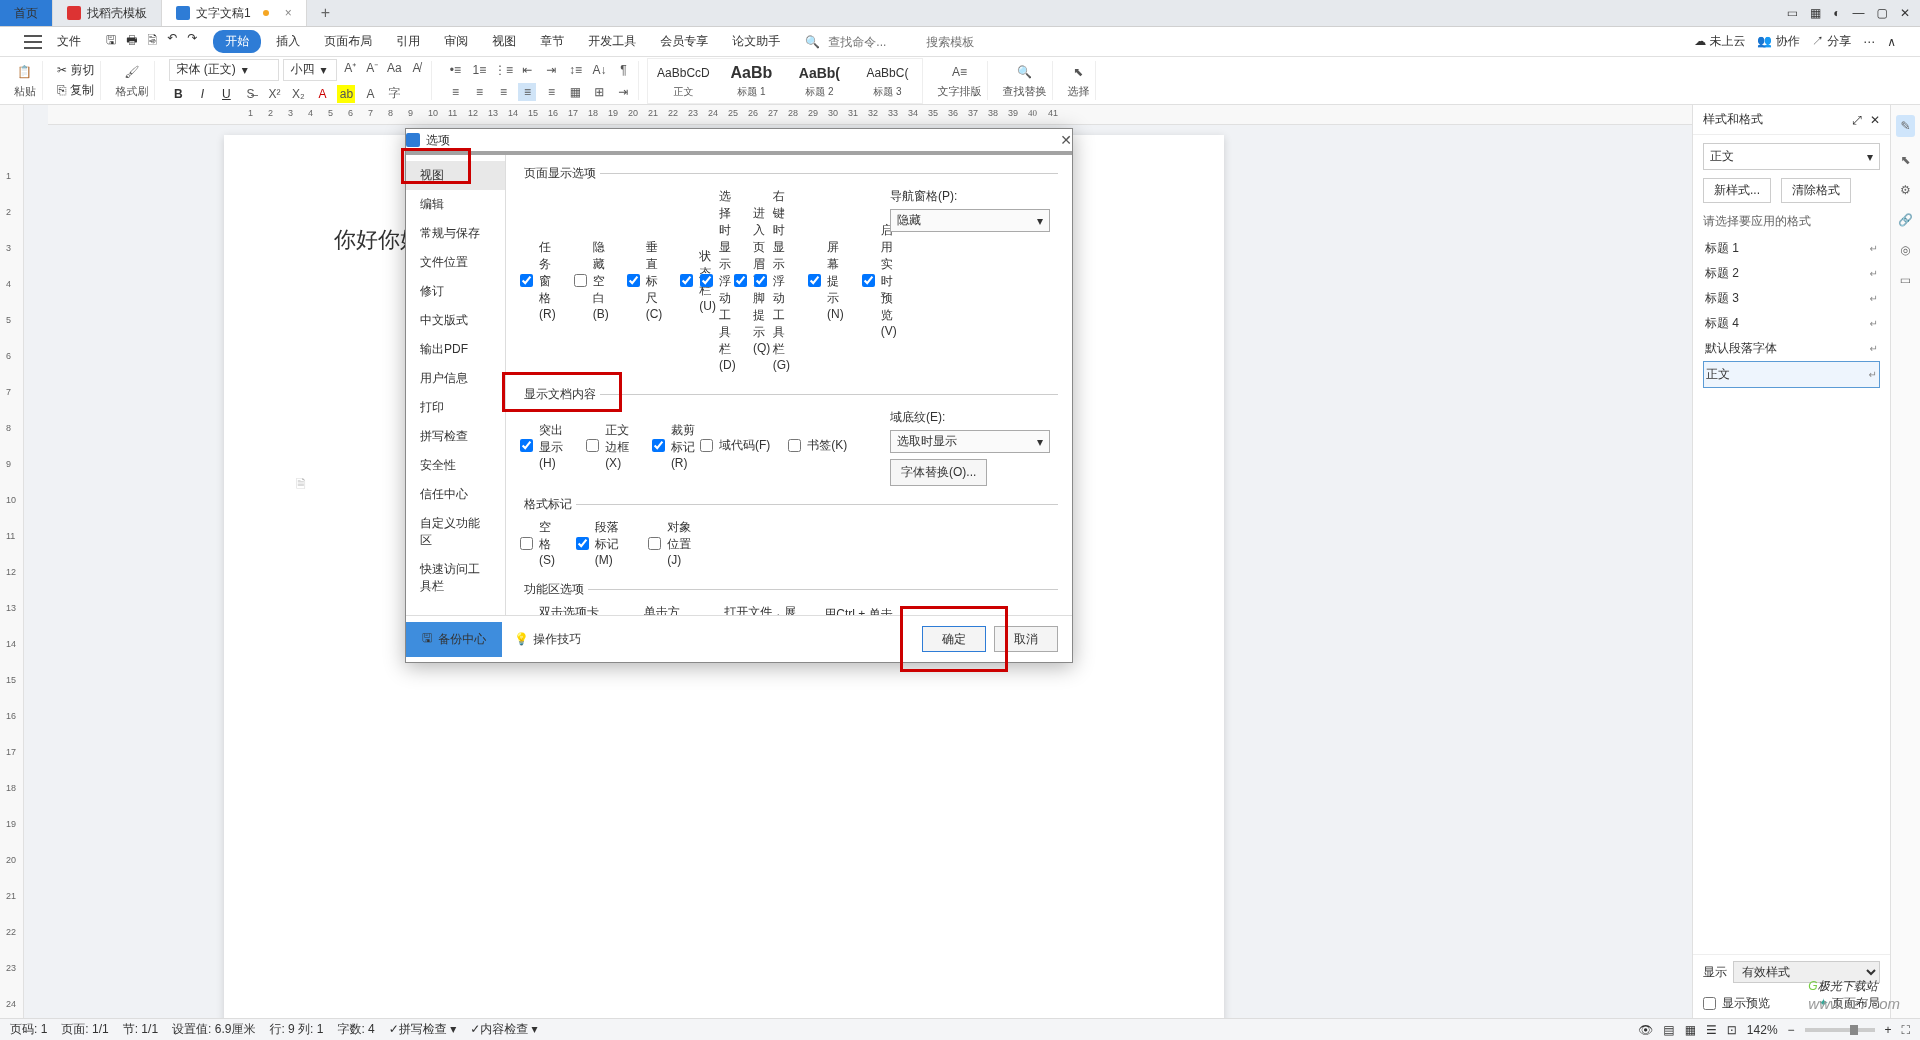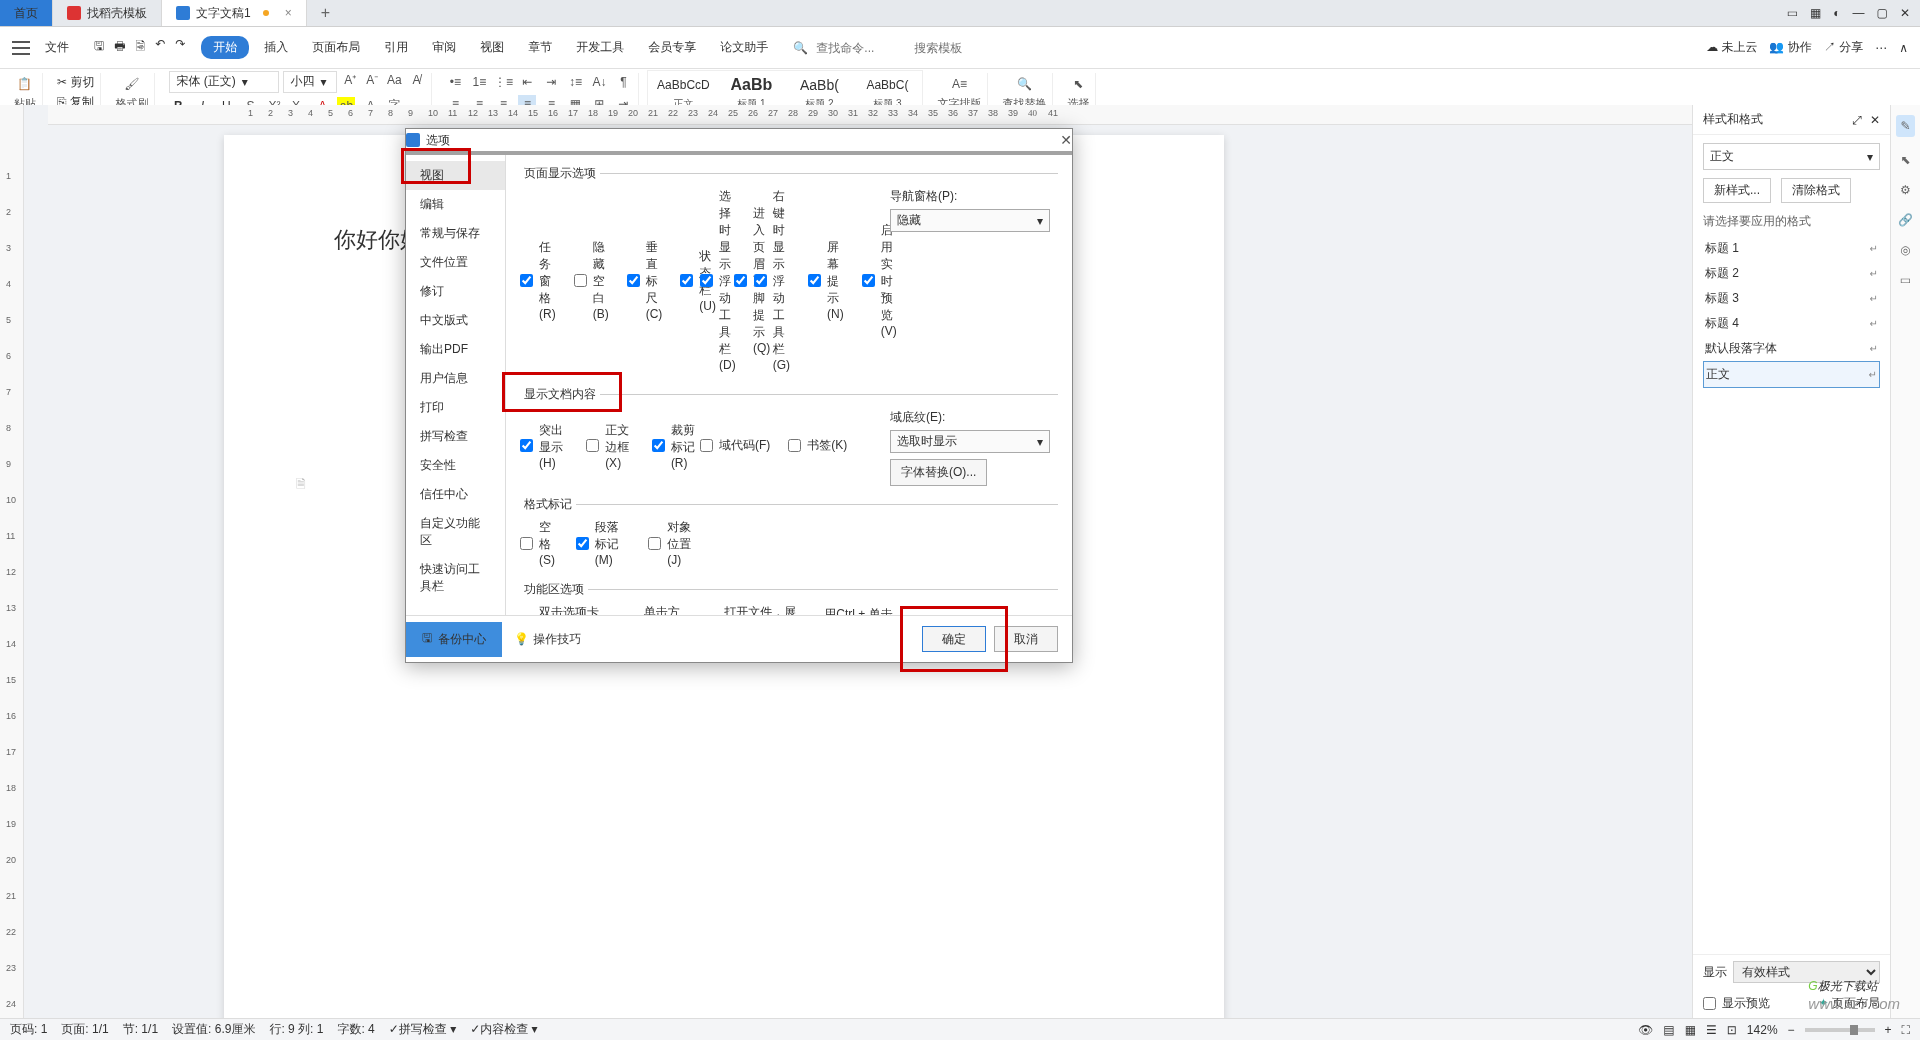--- a/index.html
+++ b/index.html
@@ -8,21 +8,21 @@
 .tab{display:flex;align-items:center;padding:0 14px;gap:6px;border-right:1px solid #d8d8d8;cursor:pointer}
 .tab.home{background:#2e7cd6;color:#fff}
 .tab .ico{width:14px;height:14px;display:inline-block}
 .tab.active{background:#fff}
 .tab .dot{width:6px;height:6px;border-radius:50%;background:#f5a623;margin-left:6px}
 .tab .close{margin-left:10px;color:#888}
 .tab .plus{font-size:16px;color:#666}
 .winctl{margin-left:auto;display:flex;align-items:center;gap:12px;padding-right:10px;color:#555}
 .winctl span{cursor:pointer}
 
-.menubar{height:42px;border-bottom:1px solid #e0e0e0;display:flex;align-items:center;padding:0 12px;gap:6px}
+.menubar{height:30px;border-bottom:1px solid #e0e0e0;display:flex;align-items:center;padding:0 24px;gap:6px}
 .hamb{width:18px;height:14px;display:flex;flex-direction:column;justify-content:space-between}
 .hamb i{height:2px;background:#555}
 .qicons{display:flex;gap:10px;padding:0 10px;color:#555}
 .qicons span{cursor:pointer}
 .menuitem{padding:4px 9px;color:#333;cursor:pointer}
 .menuitem.primary{background:#2e7cd6;color:#fff;border-radius:10px;padding:3px 12px}
 .search-area{display:flex;align-items:center;gap:8px;margin-left:10px;color:#888}
 .search-area input{border:none;outline:none;font-size:12px;width:90px}
 .menubar .right{margin-left:auto;display:flex;align-items:center;gap:12px;color:#555}
 
@@ -239,21 +239,21 @@
   <div class="style-gal">
     <div class="style-item">
         <div class="prev">AaBbCcD</div>
         <div class="lbl">正文</div>
       </div>
     <div class="style-item">
         <div class="prev" style="font-size:16px;font-weight:bold">AaBb</div>
         <div class="lbl">标题 1</div>
       </div>
     <div class="style-item">
-        <div class="prev" style="font-size:14px;font-weight:normal">AaBb(</div>
+        <div class="prev" style="font-size:14px;font-weight:bold">AaBb(</div>
         <div class="lbl">标题 2</div>
       </div>
     <div class="style-item">
         <div class="prev">AaBbC(</div>
         <div class="lbl">标题 3</div>
       </div>
   </div>
   <div class="rgrp">
     <div class="rico">A≡</div>
     <div class="rlbl">文字排版</div>

